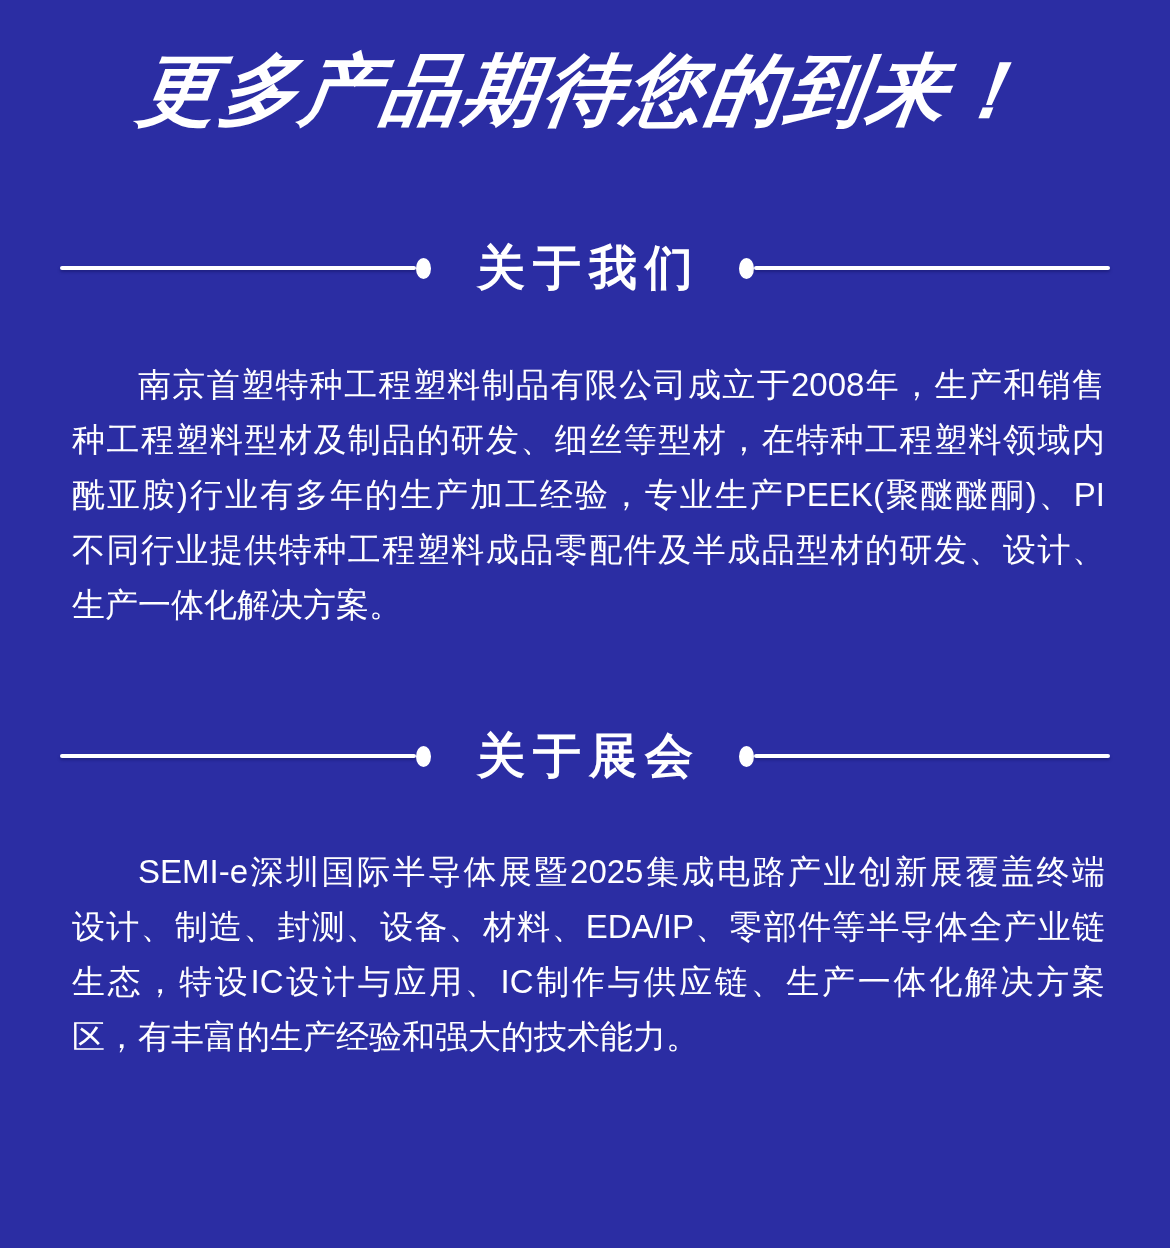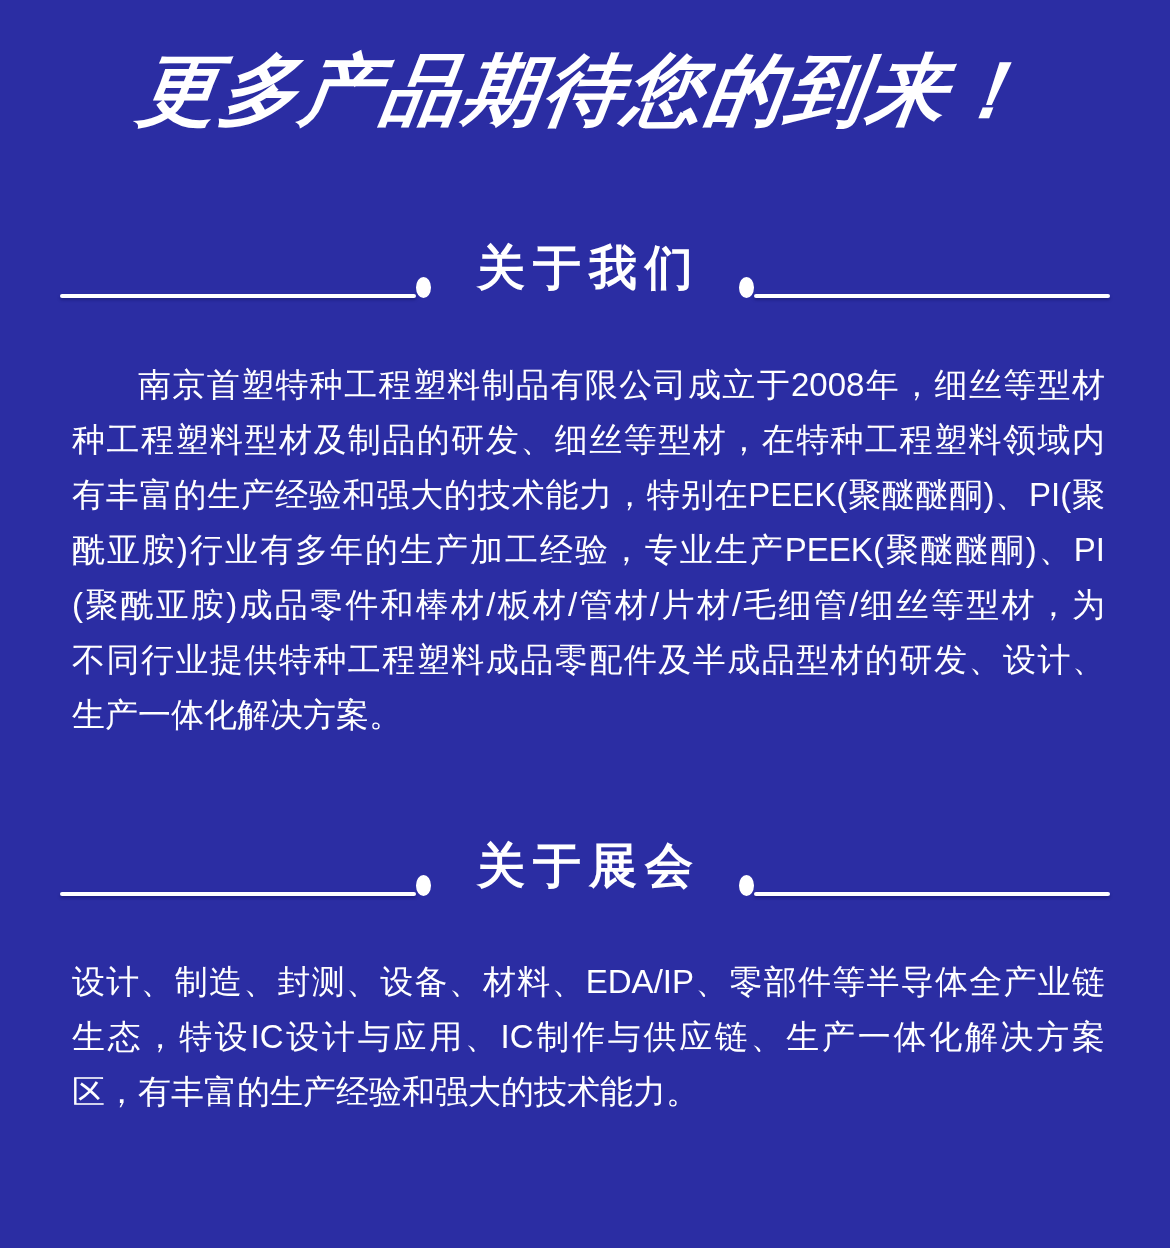--- a/index.html
+++ b/index.html
@@ -28,21 +28,21 @@
     font-size: 78px;
     font-weight: 700;
     font-style: italic;
     letter-spacing: 3px;
     transform: skewX(-8deg);
     white-space: nowrap;
   }
   
   .section-header {
     display: flex;
-    align-items: flex-end;
+    align-items: center;
     margin: 0 60px;
     height: 60px;
   }
   .section-header.first {
     margin-top: 92px;
   }
   .section-header.second {
     margin-top: 94px;
   }
   .d-line {
@@ -101,36 +101,35 @@
 
   <div class="section-header first">
     <span class="d-line"></span>
     <span class="d-dot"></span>
     <h2 class="section-heading">关于我们</h2>
     <span class="d-dot"></span>
     <span class="d-line"></span>
   </div>
 
   <div class="paragraph about">
-    <div class="line first">南京首塑特种工程塑料制品有限公司成立于2008年，细丝等型材</div>
+    <div class="line first">南京首塑特种工程塑料制品有限公司成立于2008年，生产和销售</div>
     <div class="line">种工程塑料型材及制品的研发、细丝等型材，在特种工程塑料领域内</div>
-    <div class="line">有丰富的生产经验和强大的技术能力，特别在PEEK(聚醚醚酮)、PI(聚</div>
     <div class="line">酰亚胺)行业有多年的生产加工经验，专业生产PEEK(聚醚醚酮)、PI</div>
-    <div class="line">(聚酰亚胺)成品零件和棒材/板材/管材/片材/毛细管/细丝等型材，为</div>
     <div class="line">不同行业提供特种工程塑料成品零配件及半成品型材的研发、设计、</div>
     <div class="line last">生产一体化解决方案。</div>
   </div>
 
   <div class="section-header second">
     <span class="d-line"></span>
     <span class="d-dot"></span>
     <h2 class="section-heading">关于展会</h2>
     <span class="d-dot"></span>
     <span class="d-line"></span>
   </div>
 
   <div class="paragraph expo">
+    <div class="line first">SEMI-e深圳国际半导体展暨2025集成电路产业创新展覆盖终端</div>
     <div class="line">设计、制造、封测、设备、材料、EDA/IP、零部件等半导体全产业链</div>
     <div class="line">生态，特设IC设计与应用、IC制作与供应链、生产一体化解决方案</div>
     <div class="line last">区，有丰富的生产经验和强大的技术能力。</div>
   </div>
 
 </div>
 
 </body></html>

